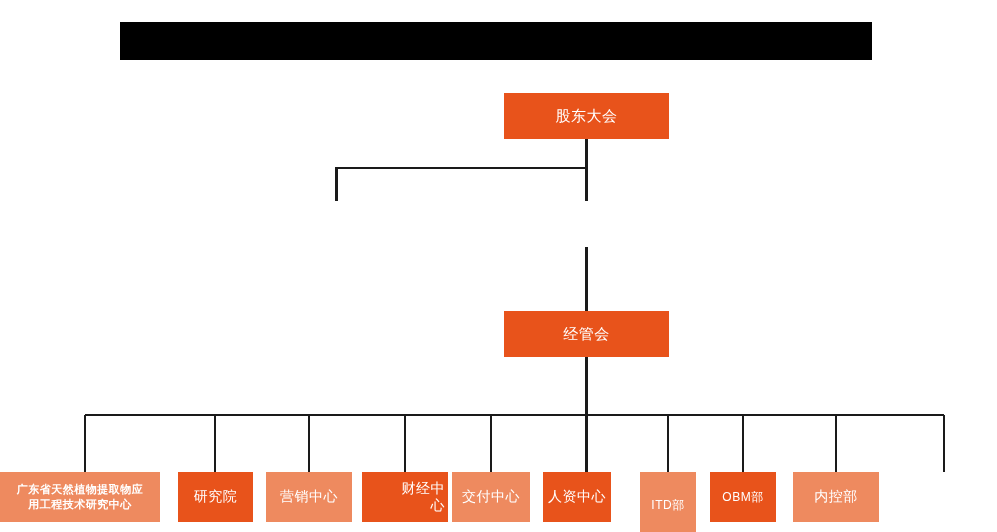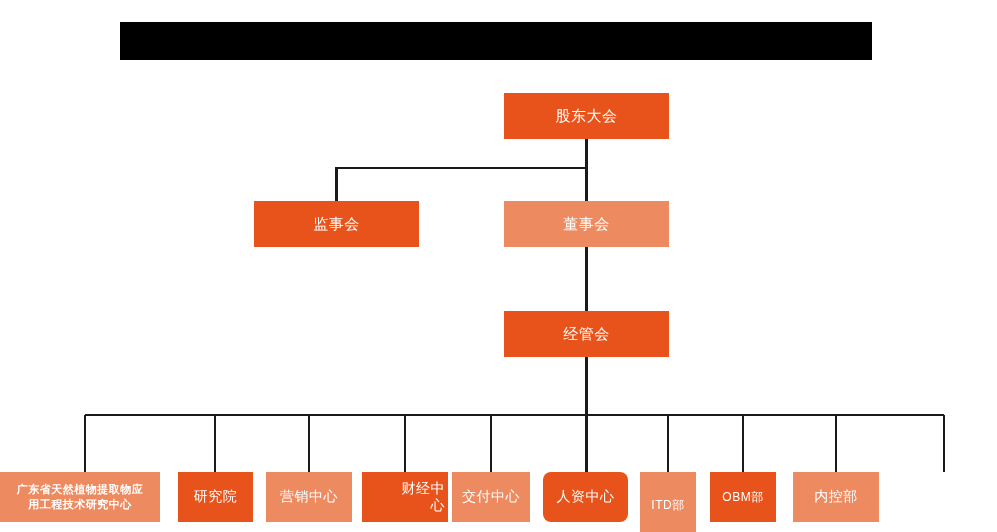--- a/index.html
+++ b/index.html
@@ -86,27 +86,21 @@
       <path d="M743,415 L743,472"></path>
       <path d="M836,415 L836,472"></path>
       <path d="M944,415 L944,472"></path>
     </g>
   </svg>
 
   <div class="node dark" style="left:504px; top:93px; width:165px; height:46px;">
     <span class="node-label size-lg">股东大会</span>
   </div>
 
-  <div class="node dark" style="left:254px; top:201px; width:165px; height:46px;">
-    <span class="node-label size-lg">监事会</span>
-  </div>
 
-  <div class="node light" style="left:504px; top:201px; width:165px; height:46px;">
-    <span class="node-label size-lg">董事会</span>
-  </div>
 
   <div class="node dark" style="left:504px; top:311px; width:165px; height:46px;">
     <span class="node-label size-lg">经管会</span>
   </div>
 
   <div class="node light" style="left:0px; top:472px; width:160px; height:50px;">
     <span class="node-label size-xs">广东省天然植物提取物应
 用工程技术研究中心</span>
   </div>
 
@@ -119,21 +113,21 @@
   </div>
 
   <div class="node dark" style="left:362px; top:472px; width:86px; height:50px;padding-left:25px;">
     <span class="node-label size-md">财经中心</span>
   </div>
 
   <div class="node light" style="left:452px; top:472px; width:78px; height:50px;">
     <span class="node-label size-md">交付中心</span>
   </div>
 
-  <div class="node dark" style="left:543px; top:472px; width:85px; height:50px;border-radius:8px;">
+  <div class="node dark" style="left:543px; top:472px; width:68px; height:50px;">
     <span class="node-label size-md">人资中心</span>
   </div>
 
   <div class="node light" style="left:640px; top:472px; width:56px; height:66px;text-align:right;">
     <span class="node-label size-sm">ITD部</span>
   </div>
 
   <div class="node dark" style="left:710px; top:472px; width:66px; height:50px;">
     <span class="node-label size-sm">OBM部</span>
   </div>

